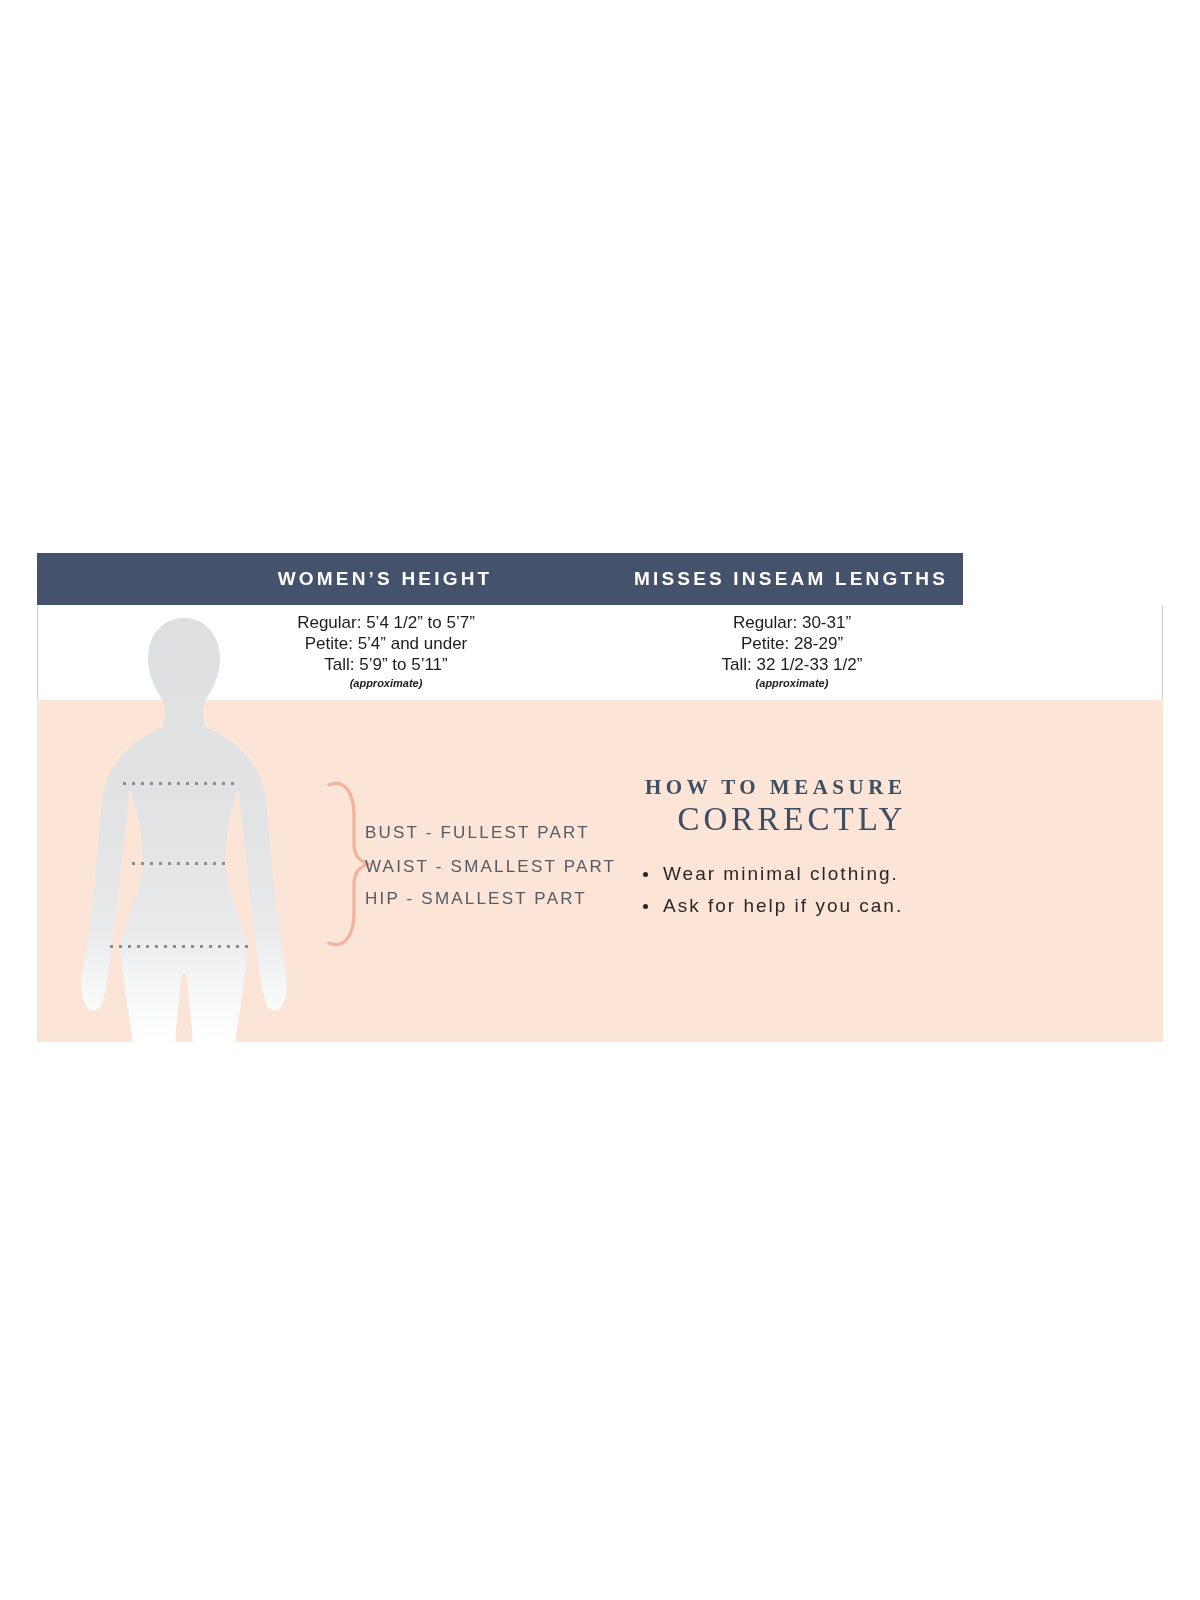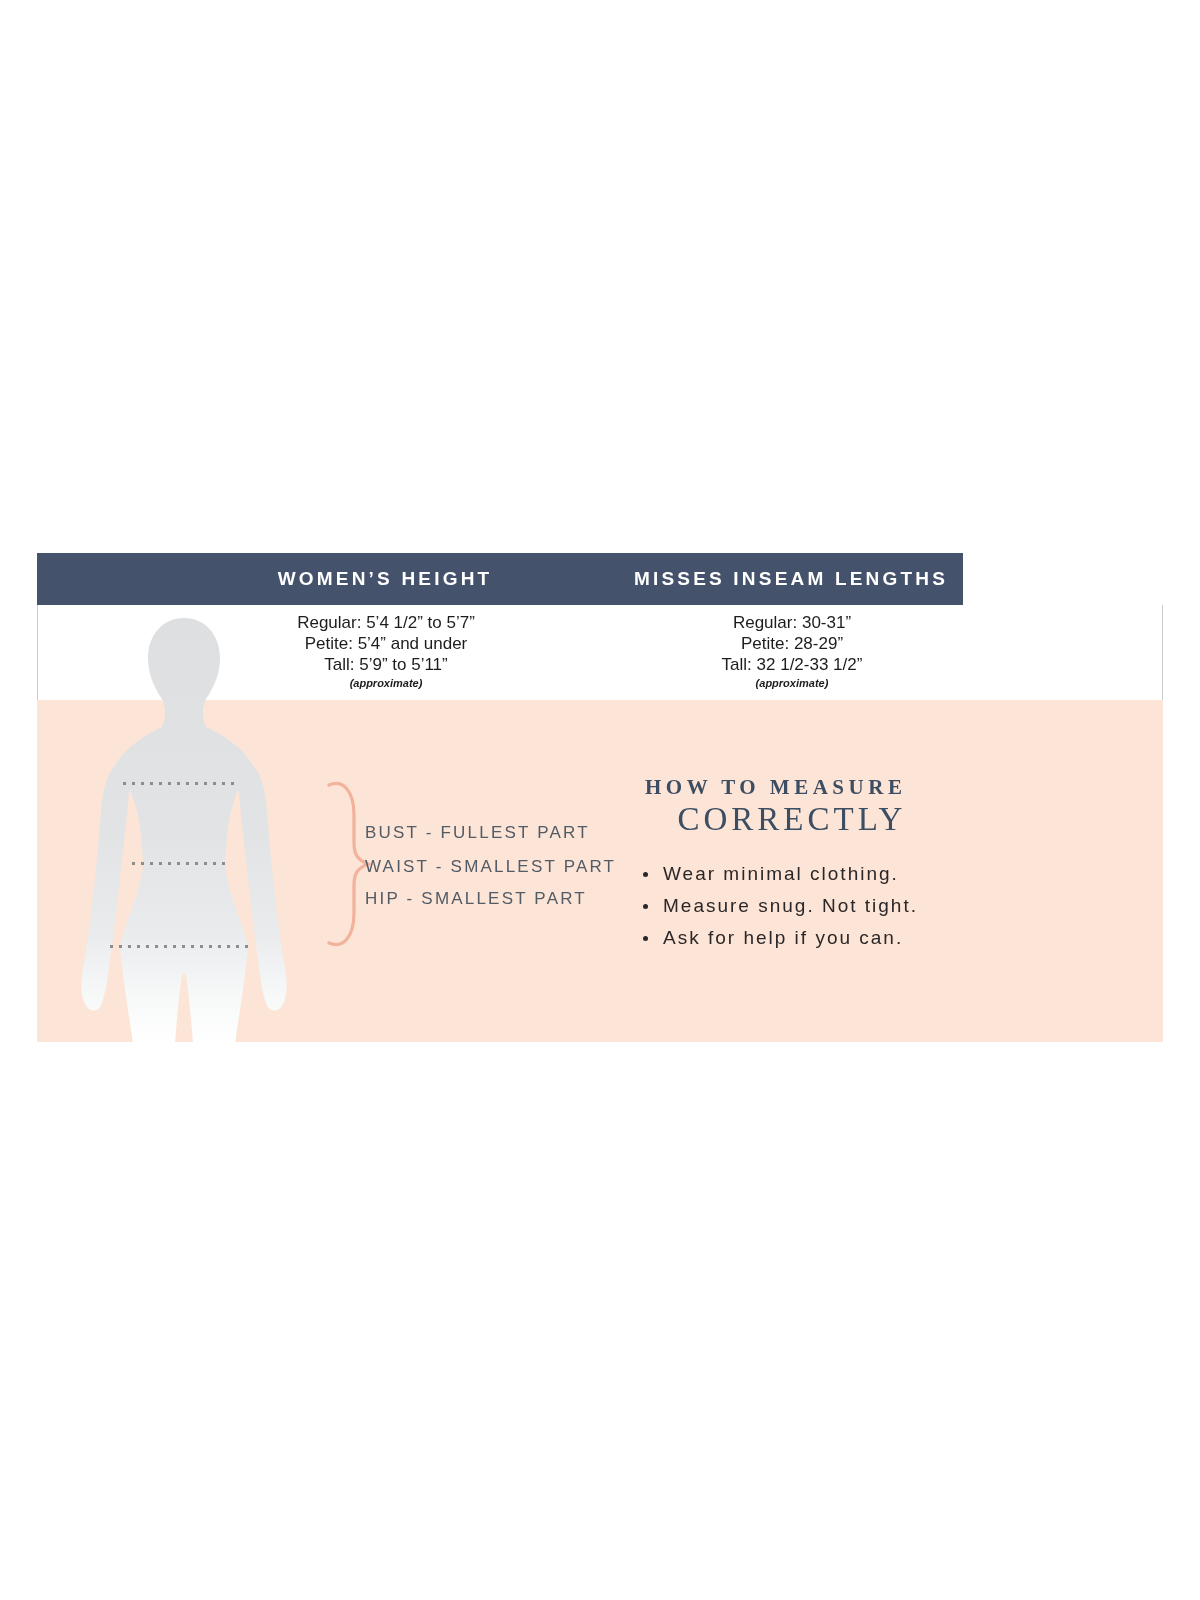--- a/index.html
+++ b/index.html
@@ -112,24 +112,20 @@
         <div class="t2">CORRECTLY</div>
       </div>
 
       <ul class="bullets">
         <li>
             <span class="bdot"></span>
             <span class="btxt">Wear minimal clothing.</span>
           </li>
         <li>
             <span class="bdot"></span>
-            <span class="btxt">Measure snug. Not tight.</span>
-          </li>
-        <li>
-            <span class="bdot"></span>
             <span class="btxt">Ask for help if you can.</span>
           </li>
       </ul>
     </div>
 
     <svg class="sil" viewBox="0 0 260 428" xmlns="http://www.w3.org/2000/svg">
       <defs>
         <linearGradient id="silFade" x1="0" y1="0" x2="0" y2="428" gradientUnits="userSpaceOnUse">
           <stop offset="0" stop-color="#dedfe1"></stop>
           <stop offset="0.5" stop-color="#e2e3e5"></stop>

